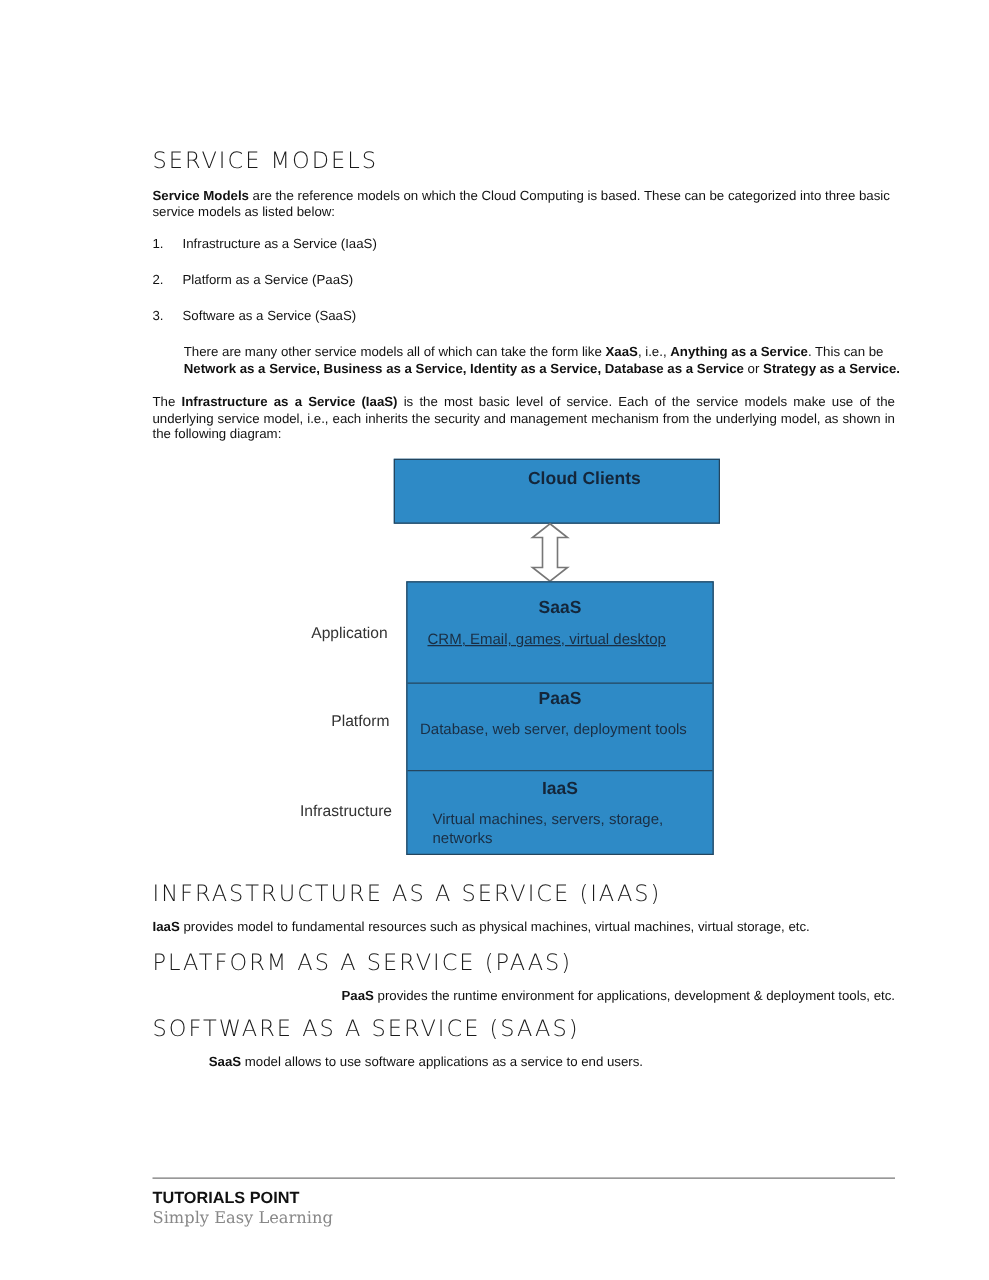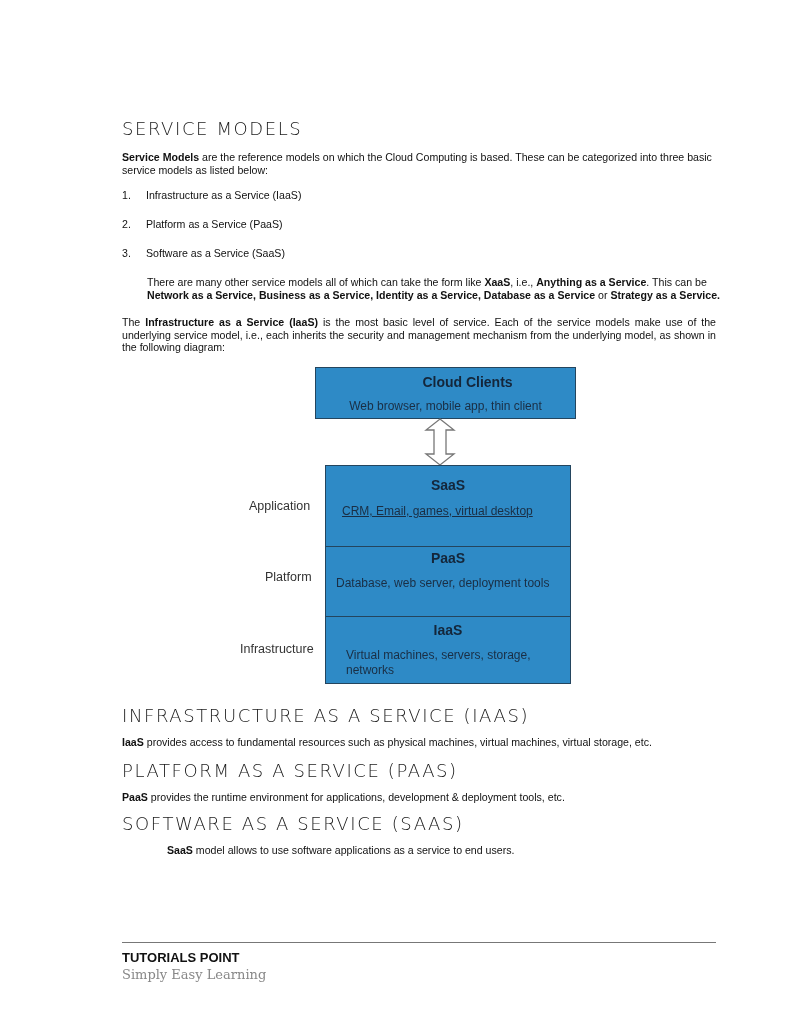--- a/index.html
+++ b/index.html
@@ -31,21 +31,20 @@
 <div class="li" style="top:218px;"><span class="num">2.</span><span>Platform as a Service (PaaS)</span></div>
 <div class="li" style="top:247px;"><span class="num">3.</span><span>Software as a Service (SaaS)</span></div>
 
 <p class="p" style="top:276px; width:585px;margin-left:25px;"><span>There are many other service models all of which can take the form like </span><b>XaaS</b><span>, i.e., </span><b>Anything as a Service</b><span>. This can be </span><b>Network as a Service, Business as a Service, Identity as a Service, Database as a Service</b><span> or </span><b>Strategy as a Service.</b></p>
 
 <p class="p just" style="top:316px;"><span>The </span><b>Infrastructure as a Service (IaaS)</b><span> is the most basic level of service. Each of the service models make use of the underlying service model, i.e., each inherits the security and management mechanism from the underlying model, as shown in the following diagram:</span></p>
 
 <div>
   <div class="box" style="left: 315px; top: 367px; width: 261px; height: 52px; background: rgb(46, 138, 198);">
     <div class="box-title" style="top:6px;margin-left:44px;">Cloud Clients</div>
-    <div class="box-desc" style="left:0; right:0; top:31px; text-align:center;">Web browser, mobile app, thin client</div>
   </div>
 
   <svg style="position:absolute; left:424px; top:418px;" width="32" height="48" viewBox="0 0 32 48">
     <polygon points="16,1 30,12 22,12 22,36 30,36 16,47 2,36 10,36 10,12 2,12" fill="#ffffff" stroke="#777" stroke-width="1.3"></polygon>
   </svg>
 
   <div class="box" style="left: 325px; top: 465px; width: 246px; height: 219px; background: rgb(46, 138, 198);">
     <div class="box-title" style="top:11px;">SaaS</div>
     <div class="box-desc" style="left:16px; top:38px;text-decoration:underline;">CRM, Email, games, virtual desktop</div>
     <div class="divider" style="top:80px;"></div>
@@ -55,23 +54,23 @@
     <div class="box-title" style="top:156px;">IaaS</div>
     <div class="box-desc" style="left:20px; top:182px; width:215px;">Virtual machines, servers, storage, networks</div>
   </div>
 
   <div class="layer-label" style="left:249px; top:499px;">Application</div>
   <div class="layer-label" style="left:265px; top:570px;">Platform</div>
   <div class="layer-label" style="left:240px; top:642px;">Infrastructure</div>
 </div>
 
 <h2 class="h1" style="top:705px;">INFRASTRUCTURE AS A SERVICE (IAAS)</h2>
-<p class="p" style="top:736px;"><b>IaaS</b><span> provides access to fundamental resources such as physical machines, virtual machines, virtual storage, etc.</span></p>
+<p class="p" style="top:736px;"><b>IaaS</b><span> provides model to fundamental resources such as physical machines, virtual machines, virtual storage, etc.</span></p>
 
 <h2 class="h1" style="top:760px;">PLATFORM AS A SERVICE (PAAS)</h2>
-<p class="p" style="top:791px;"><b>PaaS</b><span> provides the runtime environment for applications, development &amp; deployment tools, etc.</span></p>
+<p class="p" style="top:791px;text-align:right;"><b>PaaS</b><span> provides the runtime environment for applications, development &amp; deployment tools, etc.</span></p>
 
 <h2 class="h1" style="top:813px;">SOFTWARE AS A SERVICE (SAAS)</h2>
 <p class="p" style="top:844px;padding-left:45px;"><b>SaaS</b><span> model allows to use software applications as a service to end users.</span></p>
 
 <div class="footer-line"></div>
 <div class="footer-title">TUTORIALS POINT</div>
 <div class="footer-sub">Simply Easy Learning</div>
 
 </body></html>

